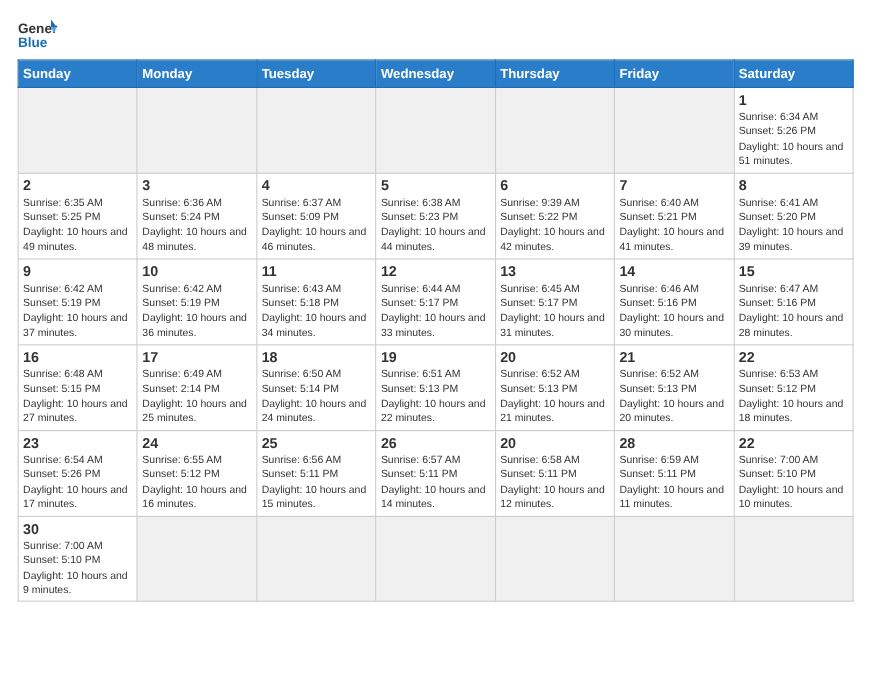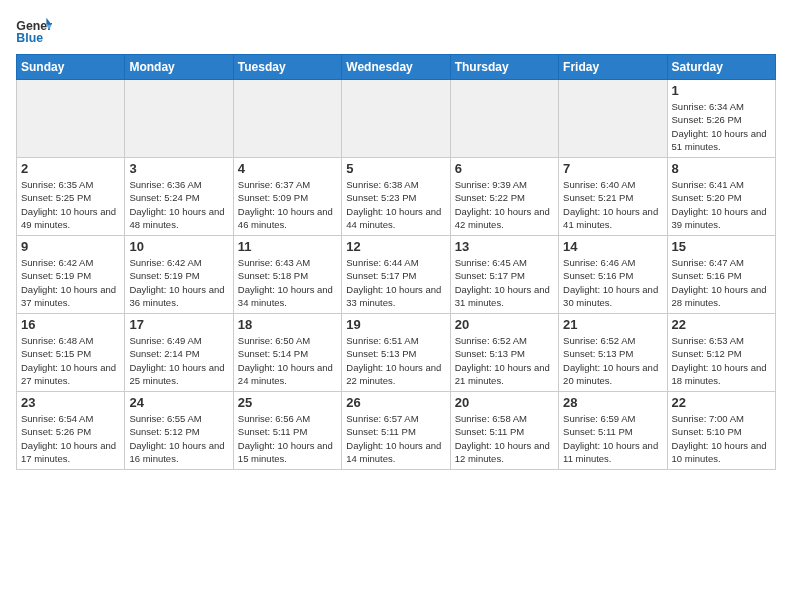--- a/index.html
+++ b/index.html
@@ -301,15 +301,29 @@
 Sunset: 5:11 PM
 Daylight: 10 hours and 11 minutes.</div>
           </td>
           <td>
             <span class="day-number">22</span>
             <div class="day-info">Sunrise: 7:00 AM
 Sunset: 5:10 PM
 Daylight: 10 hours and 10 minutes.</div>
           </td>
         </tr>
+        <tr class="last-row">
+          <td>
+            <span class="day-number">30</span>
+            <div class="day-info">Sunrise: 7:00 AM
+Sunset: 5:10 PM
+Daylight: 10 hours and 9 minutes.</div>
+          </td>
+          <td class="empty"></td>
+          <td class="empty"></td>
+          <td class="empty"></td>
+          <td class="empty"></td>
+          <td class="empty"></td>
+          <td class="empty"></td>
+        </tr>
       </tbody>
   </table>
 </div>
 
 </body></html>

